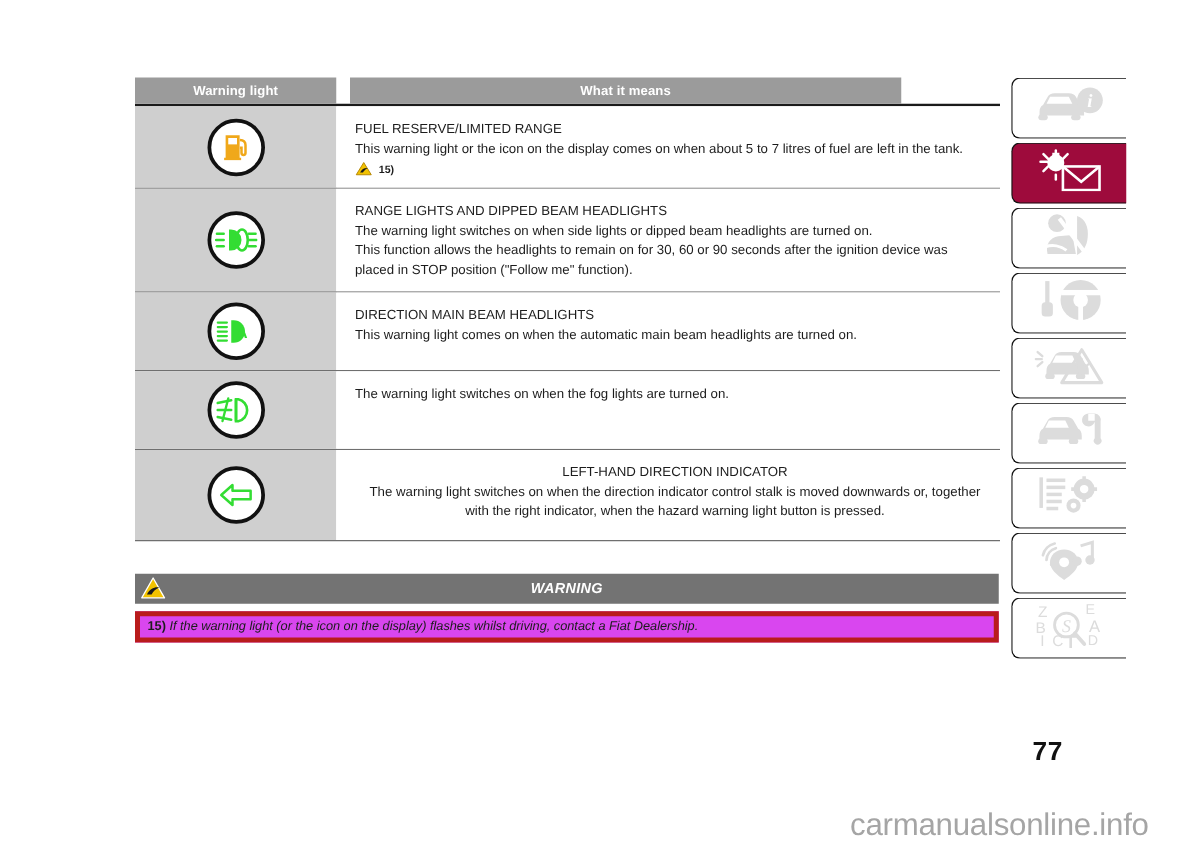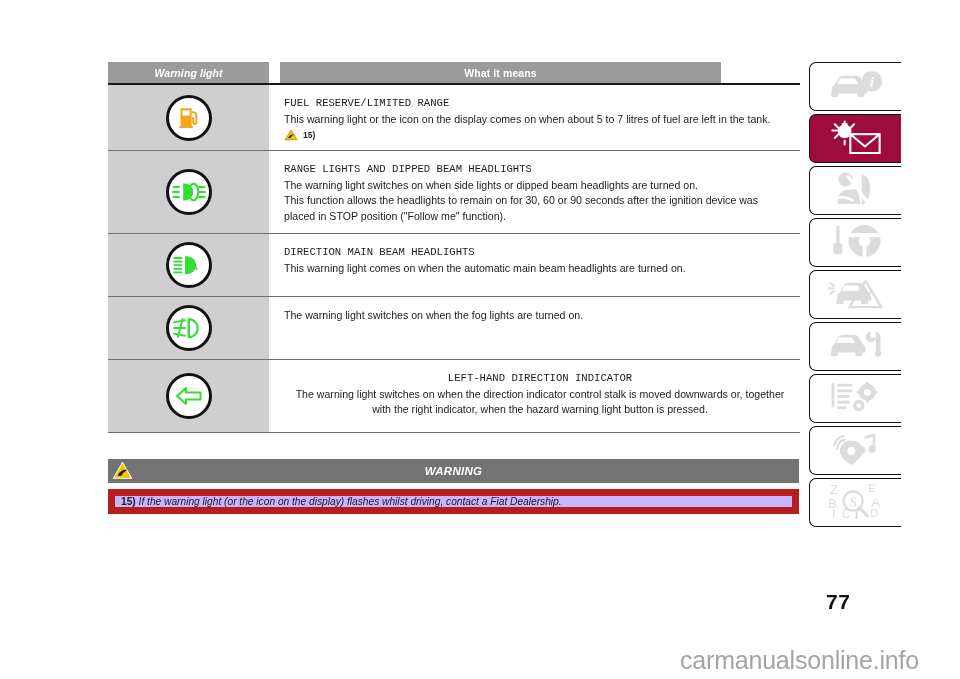--- a/index.html
+++ b/index.html
@@ -38,21 +38,21 @@
   .th-cell {
     background: #9b9b9b;
     color: #ffffff;
     font-size: 10.5px;
     font-weight: bold;
     display: flex;
     align-items: center;
     justify-content: center;
     letter-spacing: 0.1px;
   }
-  .th-warning { width: 161px; font-style: italic; }
+  .th-warning { width: 161px; }
   .th-spacer  { width: 11px; background: transparent; }
   .th-means   { width: 441px; }
 
   .header-rule {
     height: 2px;
     background: #1a1a1a;
     width: 692px;
   }
 
   .row {
@@ -87,21 +87,20 @@
   .row-r2 .cell-icon, .row-r2 .cell-text { min-height: 76px; }
   .row-r3 .cell-icon, .row-r3 .cell-text { min-height: 62px; }
   .row-r4 .cell-icon, .row-r4 .cell-text { min-height: 62px; }
   .row-r5 .cell-icon, .row-r5 .cell-text { min-height: 72px; }
 
   .txt-title {
     font-size: 10.6px;
     color: #1c1c1c;
     line-height: 15.5px;
     white-space: nowrap;
-    font-family: Liberation Mono, monospace;
   }
   .txt-body {
     font-size: 10.6px;
     color: #1c1c1c;
     line-height: 15.5px;
   }
   .footnote-line {
     display: flex;
     align-items: center;
     gap: 5px;
@@ -147,22 +146,22 @@
     font-style: italic;
     letter-spacing: 0.3px;
   }
   .warn-bar-icon {
     position: absolute;
     left: 4px;
     top: 2px;
   }
   .warn-body {
     margin-top: 6px;
-    border: 7px solid #b91c1c;
-    background: #c4b5fd;
+    border: 4px solid #b91c1c;
+    background: #d946ef;
     height: 25px;
     display: flex;
     align-items: center;
     padding-left: 6px;
     box-sizing: border-box;
   }
   .warn-body-text {
     font-size: 10.2px;
     font-style: italic;
     color: #1c1c1c;

